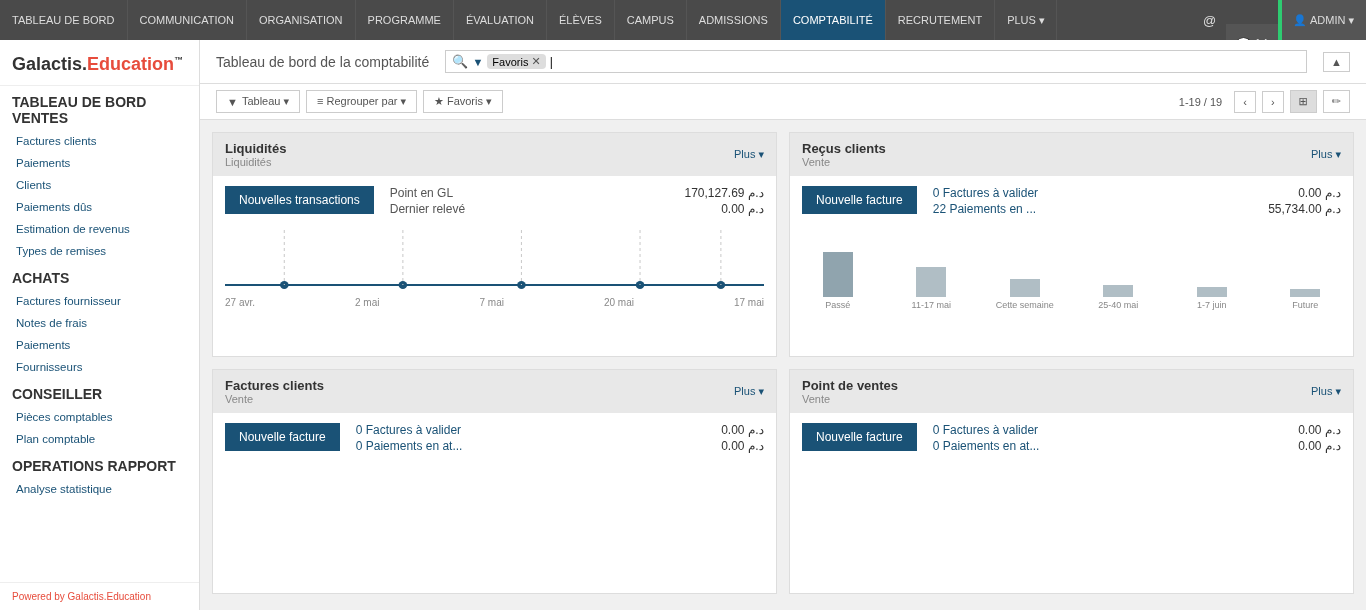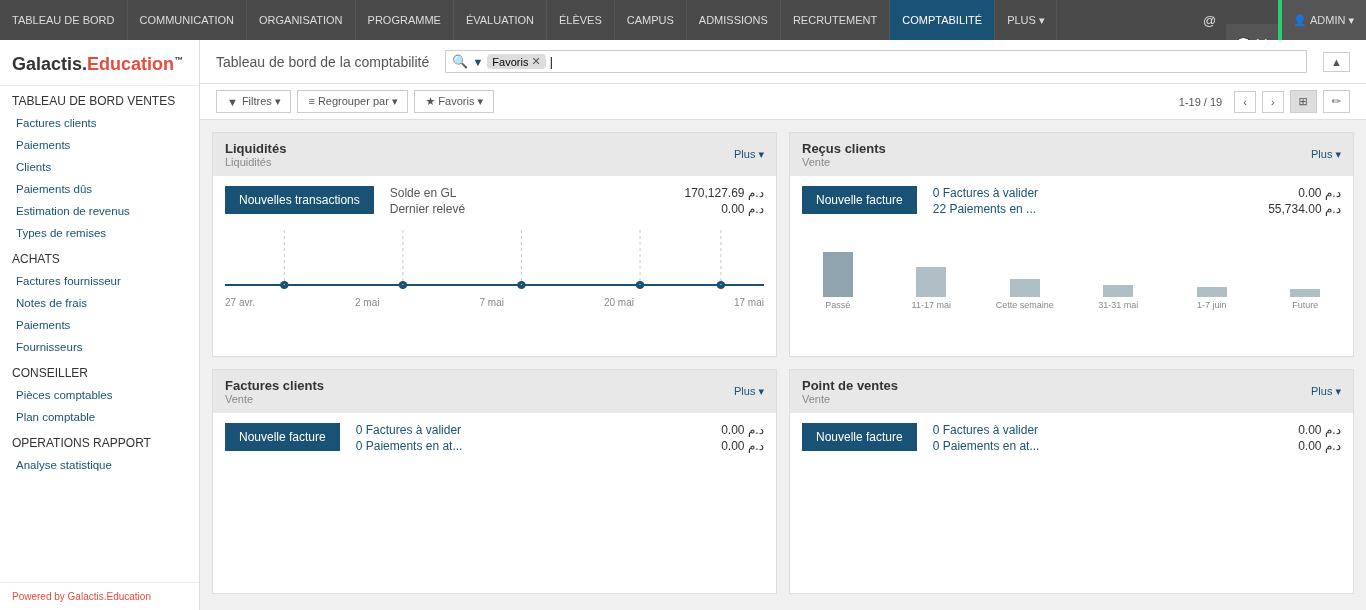--- a/index.html
+++ b/index.html
@@ -84,22 +84,22 @@
     .sidebar-logo {
       padding: 14px 12px 10px;
       font-size: 18px;
       font-weight: bold;
       color: #333;
       border-bottom: 1px solid #eee;
     }
     .sidebar-logo .edu { color: #e74c3c; }
     .sidebar-logo sup { font-size: 9px; }
     .sidebar-section-title {
-      font-size: 12px;
-      font-weight: normal;
+      font-size: 14px;
+      font-weight: bold;
       color: #333;
       padding: 8px 12px 4px;
       text-transform: uppercase;
     }
     .sidebar-item {
       padding: 5px 12px 5px 16px;
       color: #1a5276;
       cursor: pointer;
       font-size: 11.5px;
     }
@@ -343,22 +343,22 @@
 
 <nav class="top-nav">
   <div class="nav-item">TABLEAU DE BORD</div>
   <div class="nav-item">COMMUNICATION</div>
   <div class="nav-item">ORGANISATION</div>
   <div class="nav-item">PROGRAMME</div>
   <div class="nav-item">ÉVALUATION</div>
   <div class="nav-item">ÉLÈVES</div>
   <div class="nav-item">CAMPUS</div>
   <div class="nav-item">ADMISSIONS</div>
+  <div class="nav-item active">COMPTABILITÉ</div>
   <div class="nav-item">RECRUTEMENT</div>
-  <div class="nav-item active">COMPTABILITÉ</div>
   <div class="nav-item">PLUS ▾</div>
   <div class="nav-right">
     <div class="nav-icon">@</div>
     <div class="nav-badge">💬 14</div>
     <div class="nav-green-bar"></div>
     <div class="admin-btn">👤 ADMIN ▾</div>
   </div>
 </nav>
 
 <div class="layout">
@@ -404,21 +404,21 @@
           <span class="close-x">✕</span>
         </div>
         <span style="flex:1;outline:none;border:none;font-size:12px;">|</span>
       </div>
       <button class="expand-btn">▲</button>
     </div>
 
     <div class="main-toolbar">
       <button class="toolbar-btn">
         <span>▼</span>
-        <span>Filtres ▾</span>
+        <span>Tableau ▾</span>
       </button>
       <button class="toolbar-btn">
         <span>≡ Regrouper par ▾</span>
       </button>
       <button class="toolbar-btn">
         <span>★ Favoris ▾</span>
       </button>
       <div class="toolbar-spacer"></div>
       <span class="pagination-info">1-19 / 19</span>
       <button class="pagination-btn">‹</button>
@@ -435,21 +435,21 @@
             <div class="card-title">Liquidités</div>
             <div class="card-subtitle">Liquidités</div>
           </div>
           <span class="card-more">Plus ▾</span>
         </div>
         <div class="card-body">
           <div class="card-row">
             <button class="blue-btn">Nouvelles transactions</button>
             <div class="balance-info">
               <div class="balance-row">
-                <span class="balance-label">Solde en GL</span>
+                <span class="balance-label">Point en GL</span>
                 <span class="balance-value">170,127.69 د.م</span>
               </div>
               <div class="balance-row">
                 <span class="balance-label">Dernier relevé</span>
                 <span class="balance-value">0.00 د.م</span>
               </div>
             </div>
           </div>
           <div class="chart-area">
             <svg class="chart-line-svg" viewBox="0 0 500 60" preserveAspectRatio="none">
@@ -506,21 +506,21 @@
             <div class="bar-group">
               <div class="bar" style="height:30px;"></div>
               <div class="bar-label">11-17 mai</div>
             </div>
             <div class="bar-group">
               <div class="bar" style="height:18px;"></div>
               <div class="bar-label">Cette semaine</div>
             </div>
             <div class="bar-group">
               <div class="bar" style="height:12px;"></div>
-              <div class="bar-label">31-31 mai</div>
+              <div class="bar-label">25-40 mai</div>
             </div>
             <div class="bar-group">
               <div class="bar" style="height:10px;"></div>
               <div class="bar-label">1-7 juin</div>
             </div>
             <div class="bar-group">
               <div class="bar" style="height:8px;"></div>
               <div class="bar-label">Future</div>
             </div>
           </div>

